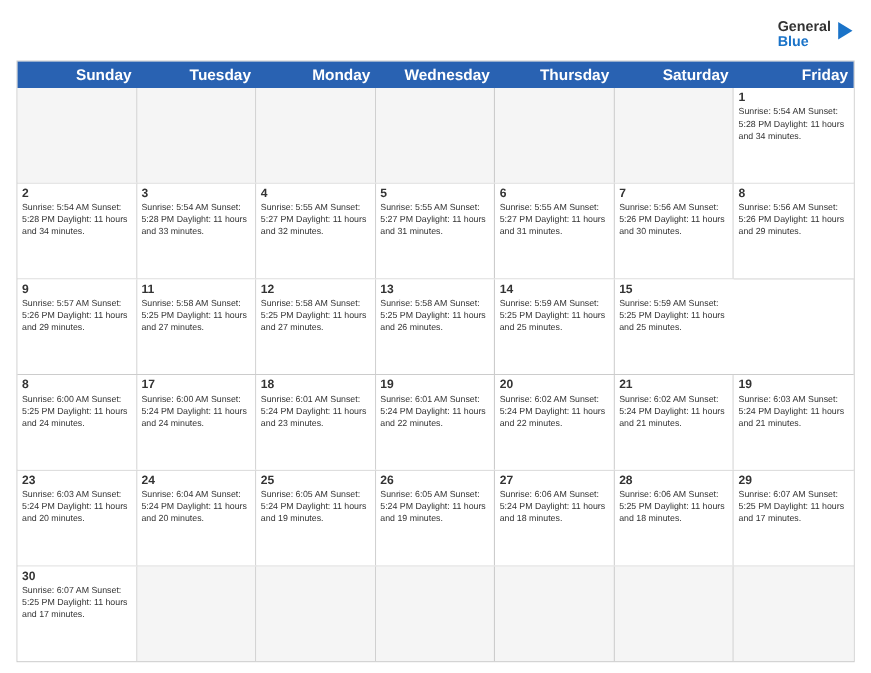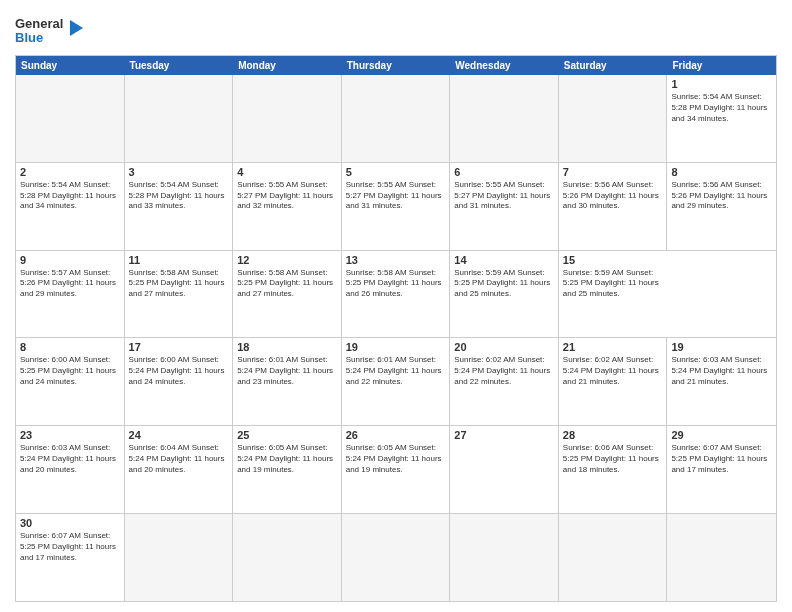--- a/index.html
+++ b/index.html
@@ -13,21 +13,21 @@
     .page {
       width: 792px;
       height: 612px;
       padding: 10px 15px 10px 15px;
       display: flex;
       flex-direction: column;
     }
     .header {
       display: flex;
       align-items: flex-start;
-      justify-content: flex-start;
+      justify-content: flex-end;
       margin-bottom: 6px;
     }
     .logo {
       display: flex;
       align-items: center;
       gap: 4px;
       margin-top: 4px;
     }
     .title-area {
       text-align: right;
@@ -48,24 +48,24 @@
       flex-direction: column;
       border: 1px solid #ccc;
     }
     .day-headers {
       display: grid;
       grid-template-columns: repeat(7, 1fr);
       background: #2962b2;
     }
     .day-header {
       color: #fff;
-      font-size: 10px;
+      font-size: 14px;
       font-weight: bold;
       padding: 4px 5px;
-      text-align: left;
+      text-align: right;
     }
     .calendar-body {
       flex: 1;
       display: flex;
       flex-direction: column;
     }
     .calendar-row {
       display: grid;
       grid-template-columns: repeat(7, 1fr);
       flex: 1;
@@ -118,22 +118,22 @@
       <div class="month-title"></div>
       <div class="subtitle"></div>
     </div>
   </div>
 
   <div class="calendar">
     <div class="day-headers">
     <div class="day-header">Sunday</div>
         <div class="day-header">Tuesday</div>
         <div class="day-header">Monday</div>
+        <div class="day-header">Wednesday</div>
         <div class="day-header">Thursday</div>
-        <div class="day-header">Wednesday</div>
         <div class="day-header">Saturday</div>
         <div class="day-header">Friday</div>
       </div>
     <div class="calendar-body">
     <div class="calendar-row">
           <div class="calendar-cell empty"></div>
           <div class="calendar-cell empty"></div>
           <div class="calendar-cell empty"></div>
           <div class="calendar-cell empty"></div>
           <div class="calendar-cell empty"></div>
@@ -316,20 +316,24 @@
           </div>
           <div class="calendar-cell">
             <span class="day-number">26</span>
             <div class="cell-content">Sunrise: 6:05 AM
 Sunset: 5:24 PM
 Daylight: 11 hours
 and 19 minutes.</div>
           </div>
           <div class="calendar-cell">
             <span class="day-number">27</span>
+            <div class="cell-content">Sunrise: 6:06 AM
+Sunset: 5:24 PM
+Daylight: 11 hours
+and 18 minutes.</div>
           </div>
           <div class="calendar-cell">
             <span class="day-number">28</span>
             <div class="cell-content">Sunrise: 6:06 AM
 Sunset: 5:25 PM
 Daylight: 11 hours
 and 18 minutes.</div>
           </div>
           <div class="calendar-cell">
             <span class="day-number">29</span>

